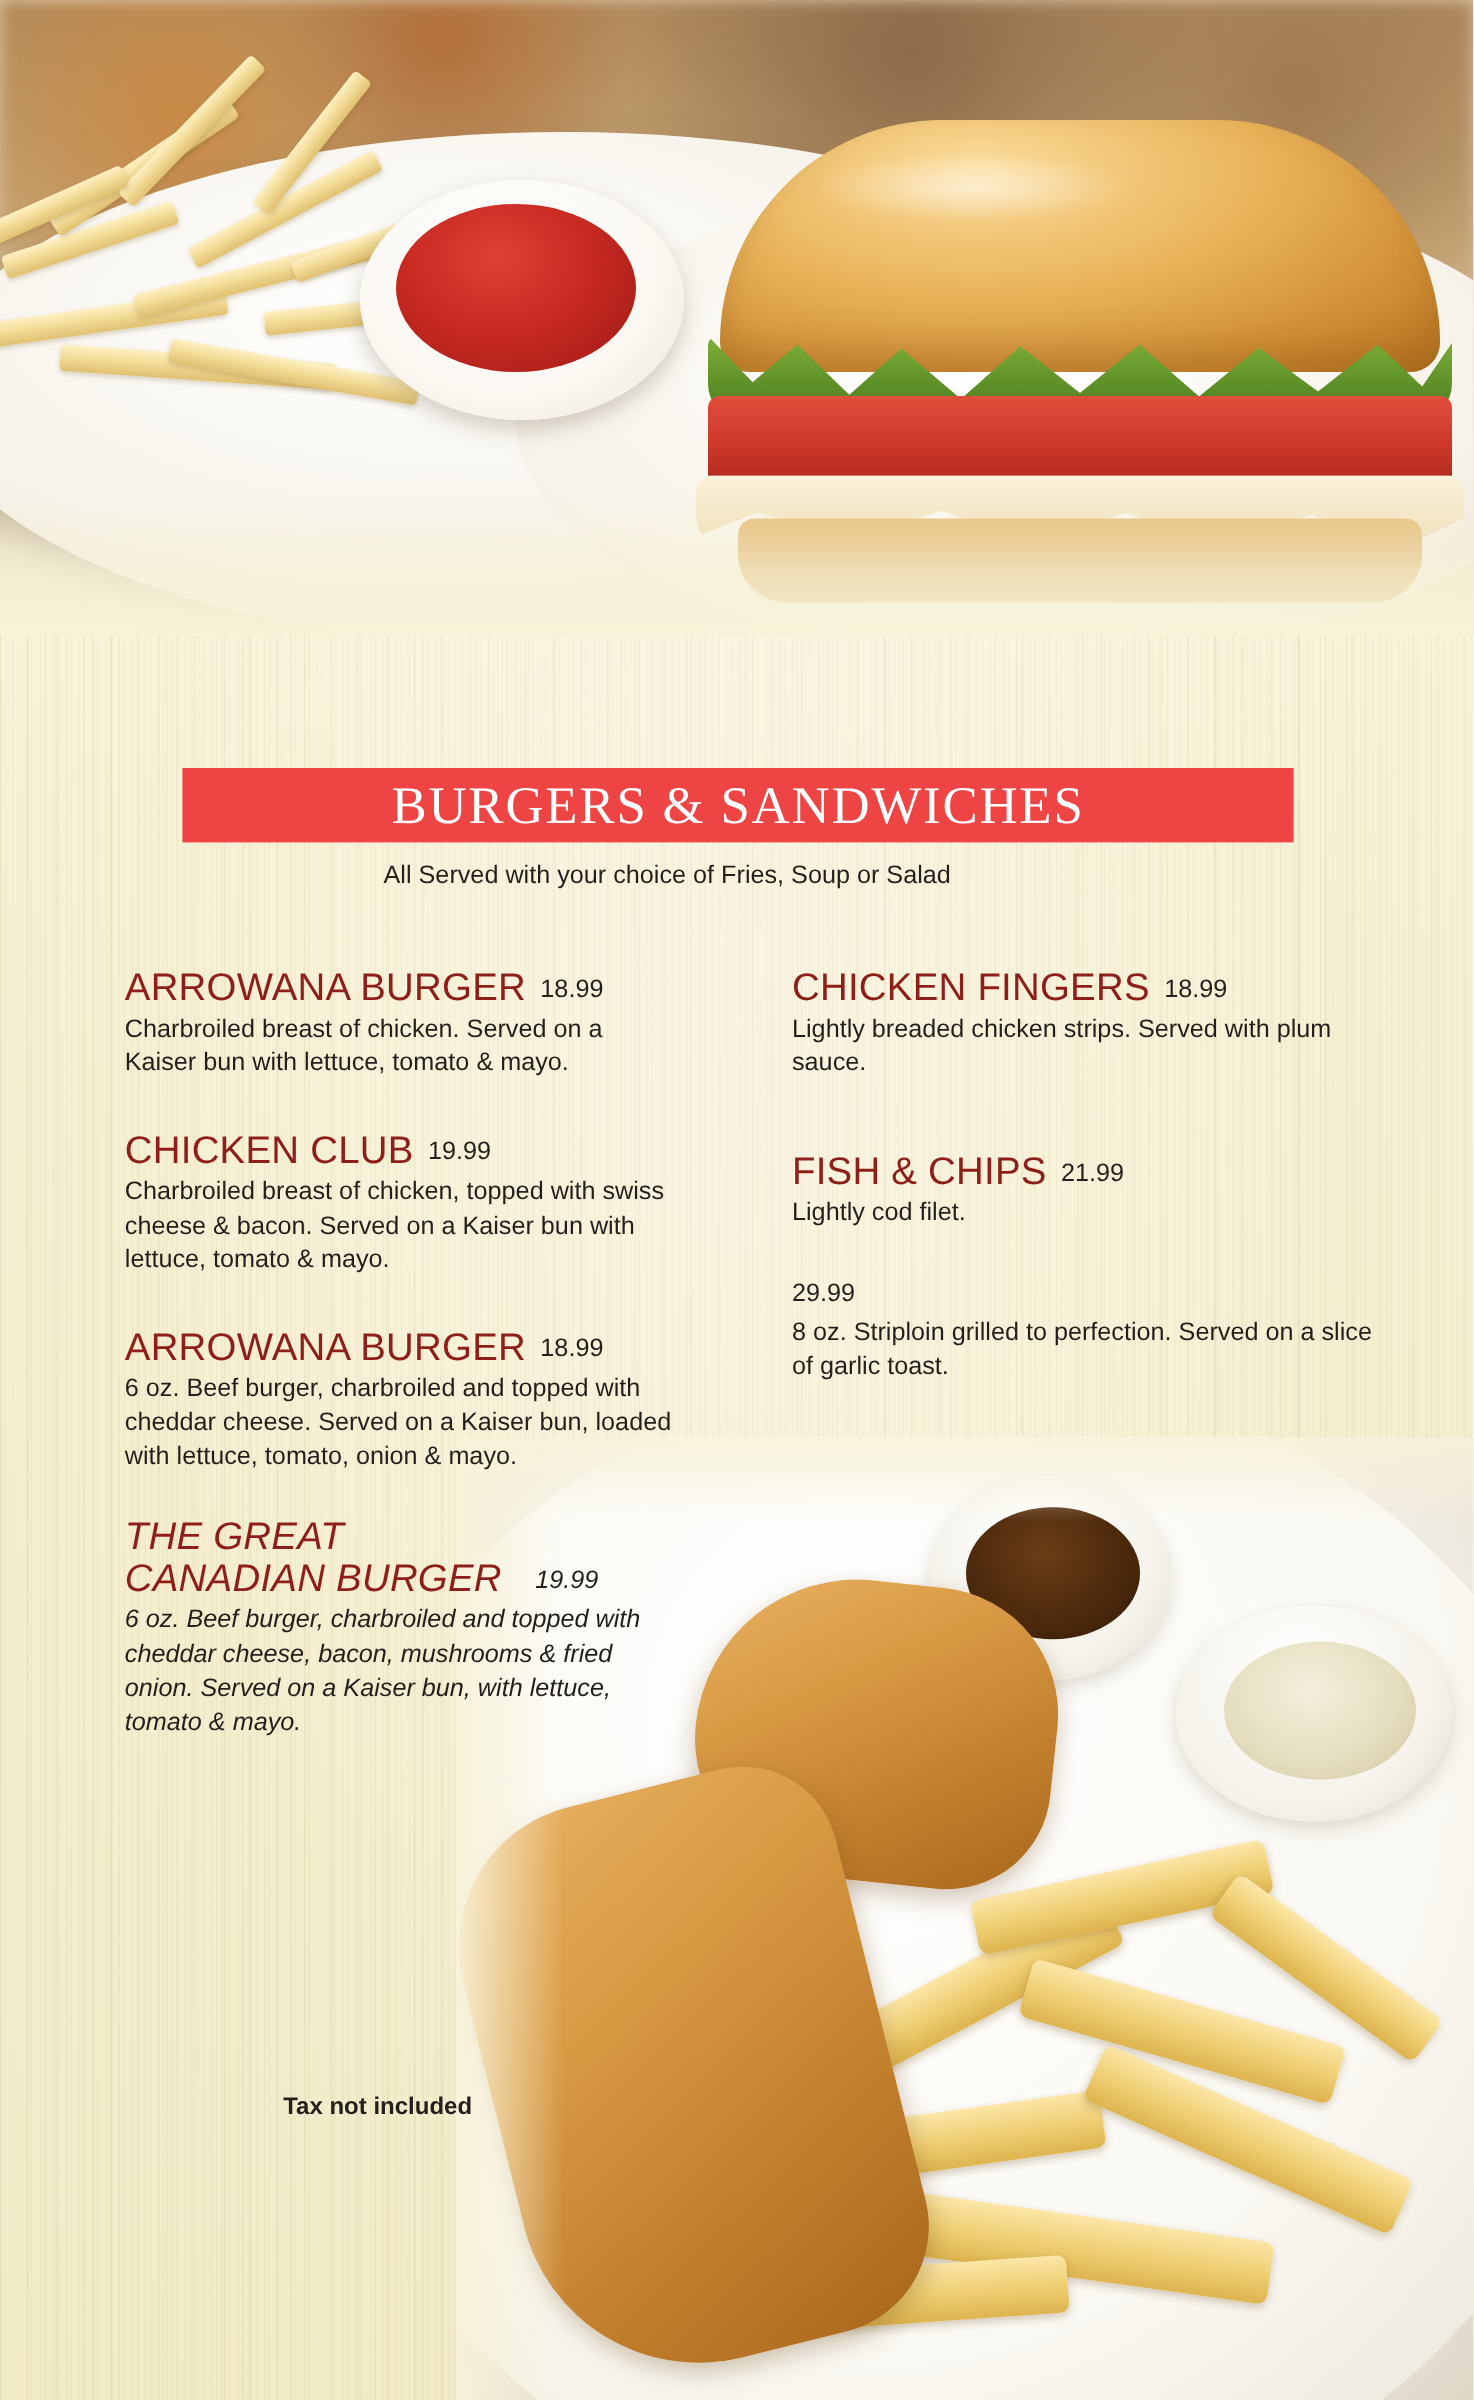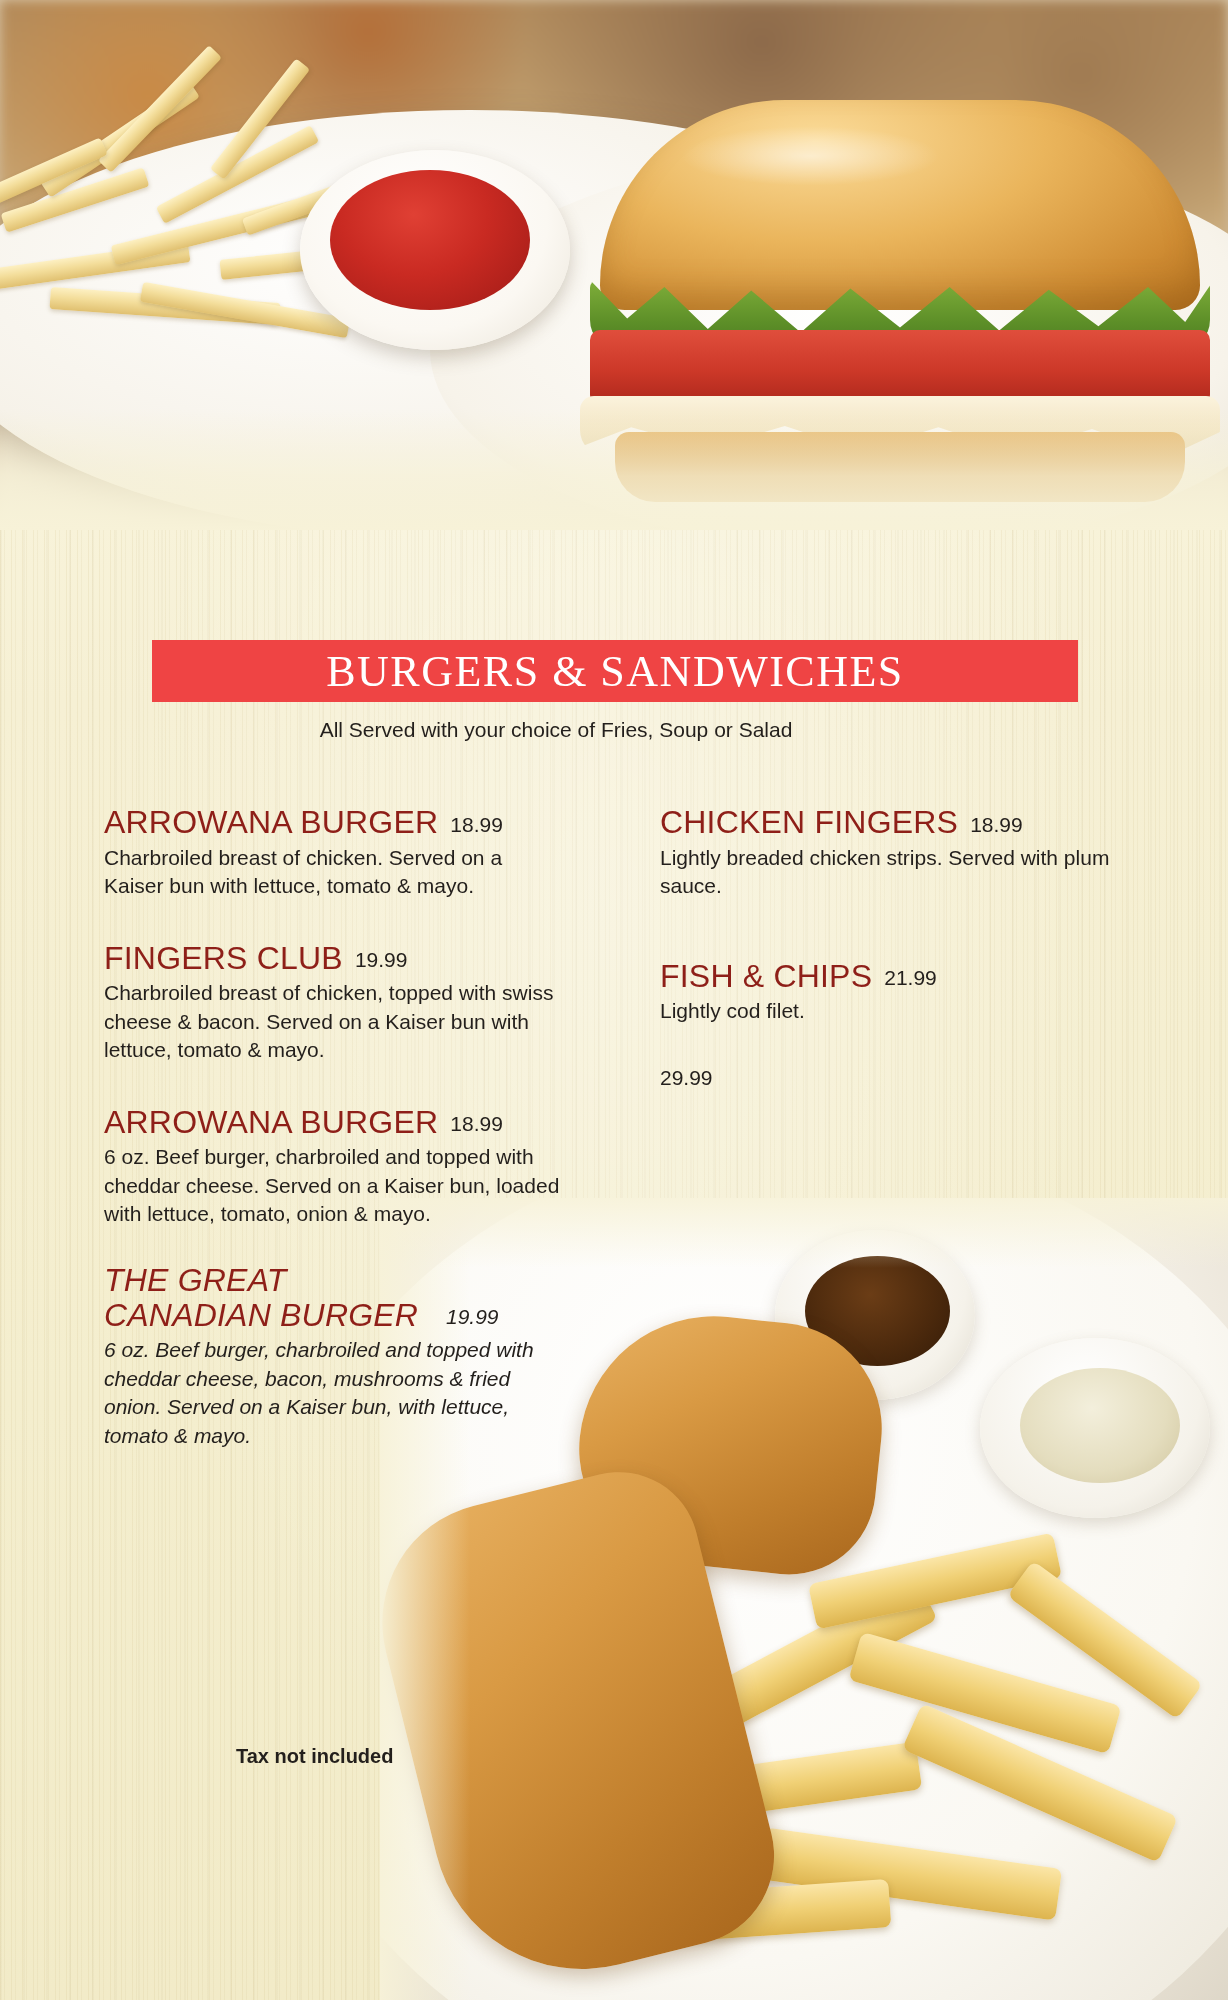--- a/index.html
+++ b/index.html
@@ -377,21 +377,21 @@
     <div class="item">
       <div class="item-head">
         <div class="item-name">ARROWANA BURGER</div>
         <div class="item-price">18.99</div>
       </div>
       <div class="item-desc">Charbroiled breast of chicken. Served on  a Kaiser bun with lettuce, tomato &amp; mayo.</div>
     </div>
 
     <div class="item" style="margin-top:40px;">
       <div class="item-head">
-        <div class="item-name">FINGERS CLUB</div>
+        <div class="item-name">CHICKEN CLUB</div>
         <div class="item-price">19.99</div>
       </div>
       <div class="item-desc">Charbroiled breast of chicken, topped with swiss cheese &amp; bacon. Served on a Kaiser bun with lettuce, tomato &amp; mayo.</div>
     </div>
 
     <div class="item" style="margin-top:40px;">
       <div class="item-head">
         <div class="item-name">ARROWANA BURGER</div>
         <div class="item-price">18.99</div>
       </div>
@@ -423,19 +423,20 @@
         <div class="item-name">FISH &amp; CHIPS</div>
         <div class="item-price">21.99</div>
       </div>
       <div class="item-desc">Lightly cod filet.</div>
     </div>
 
     <div class="item" style="margin-top:40px;">
       <div class="item-head">
         <div class="item-price">29.99</div>
       </div>
+      <div class="item-desc">8 oz. Striploin grilled to perfection. Served on a slice of garlic toast.</div>
     </div>
 
   </div>
 
   <div class="tax-note">Tax not included</div>
 
 </div>
 
 </body></html>

